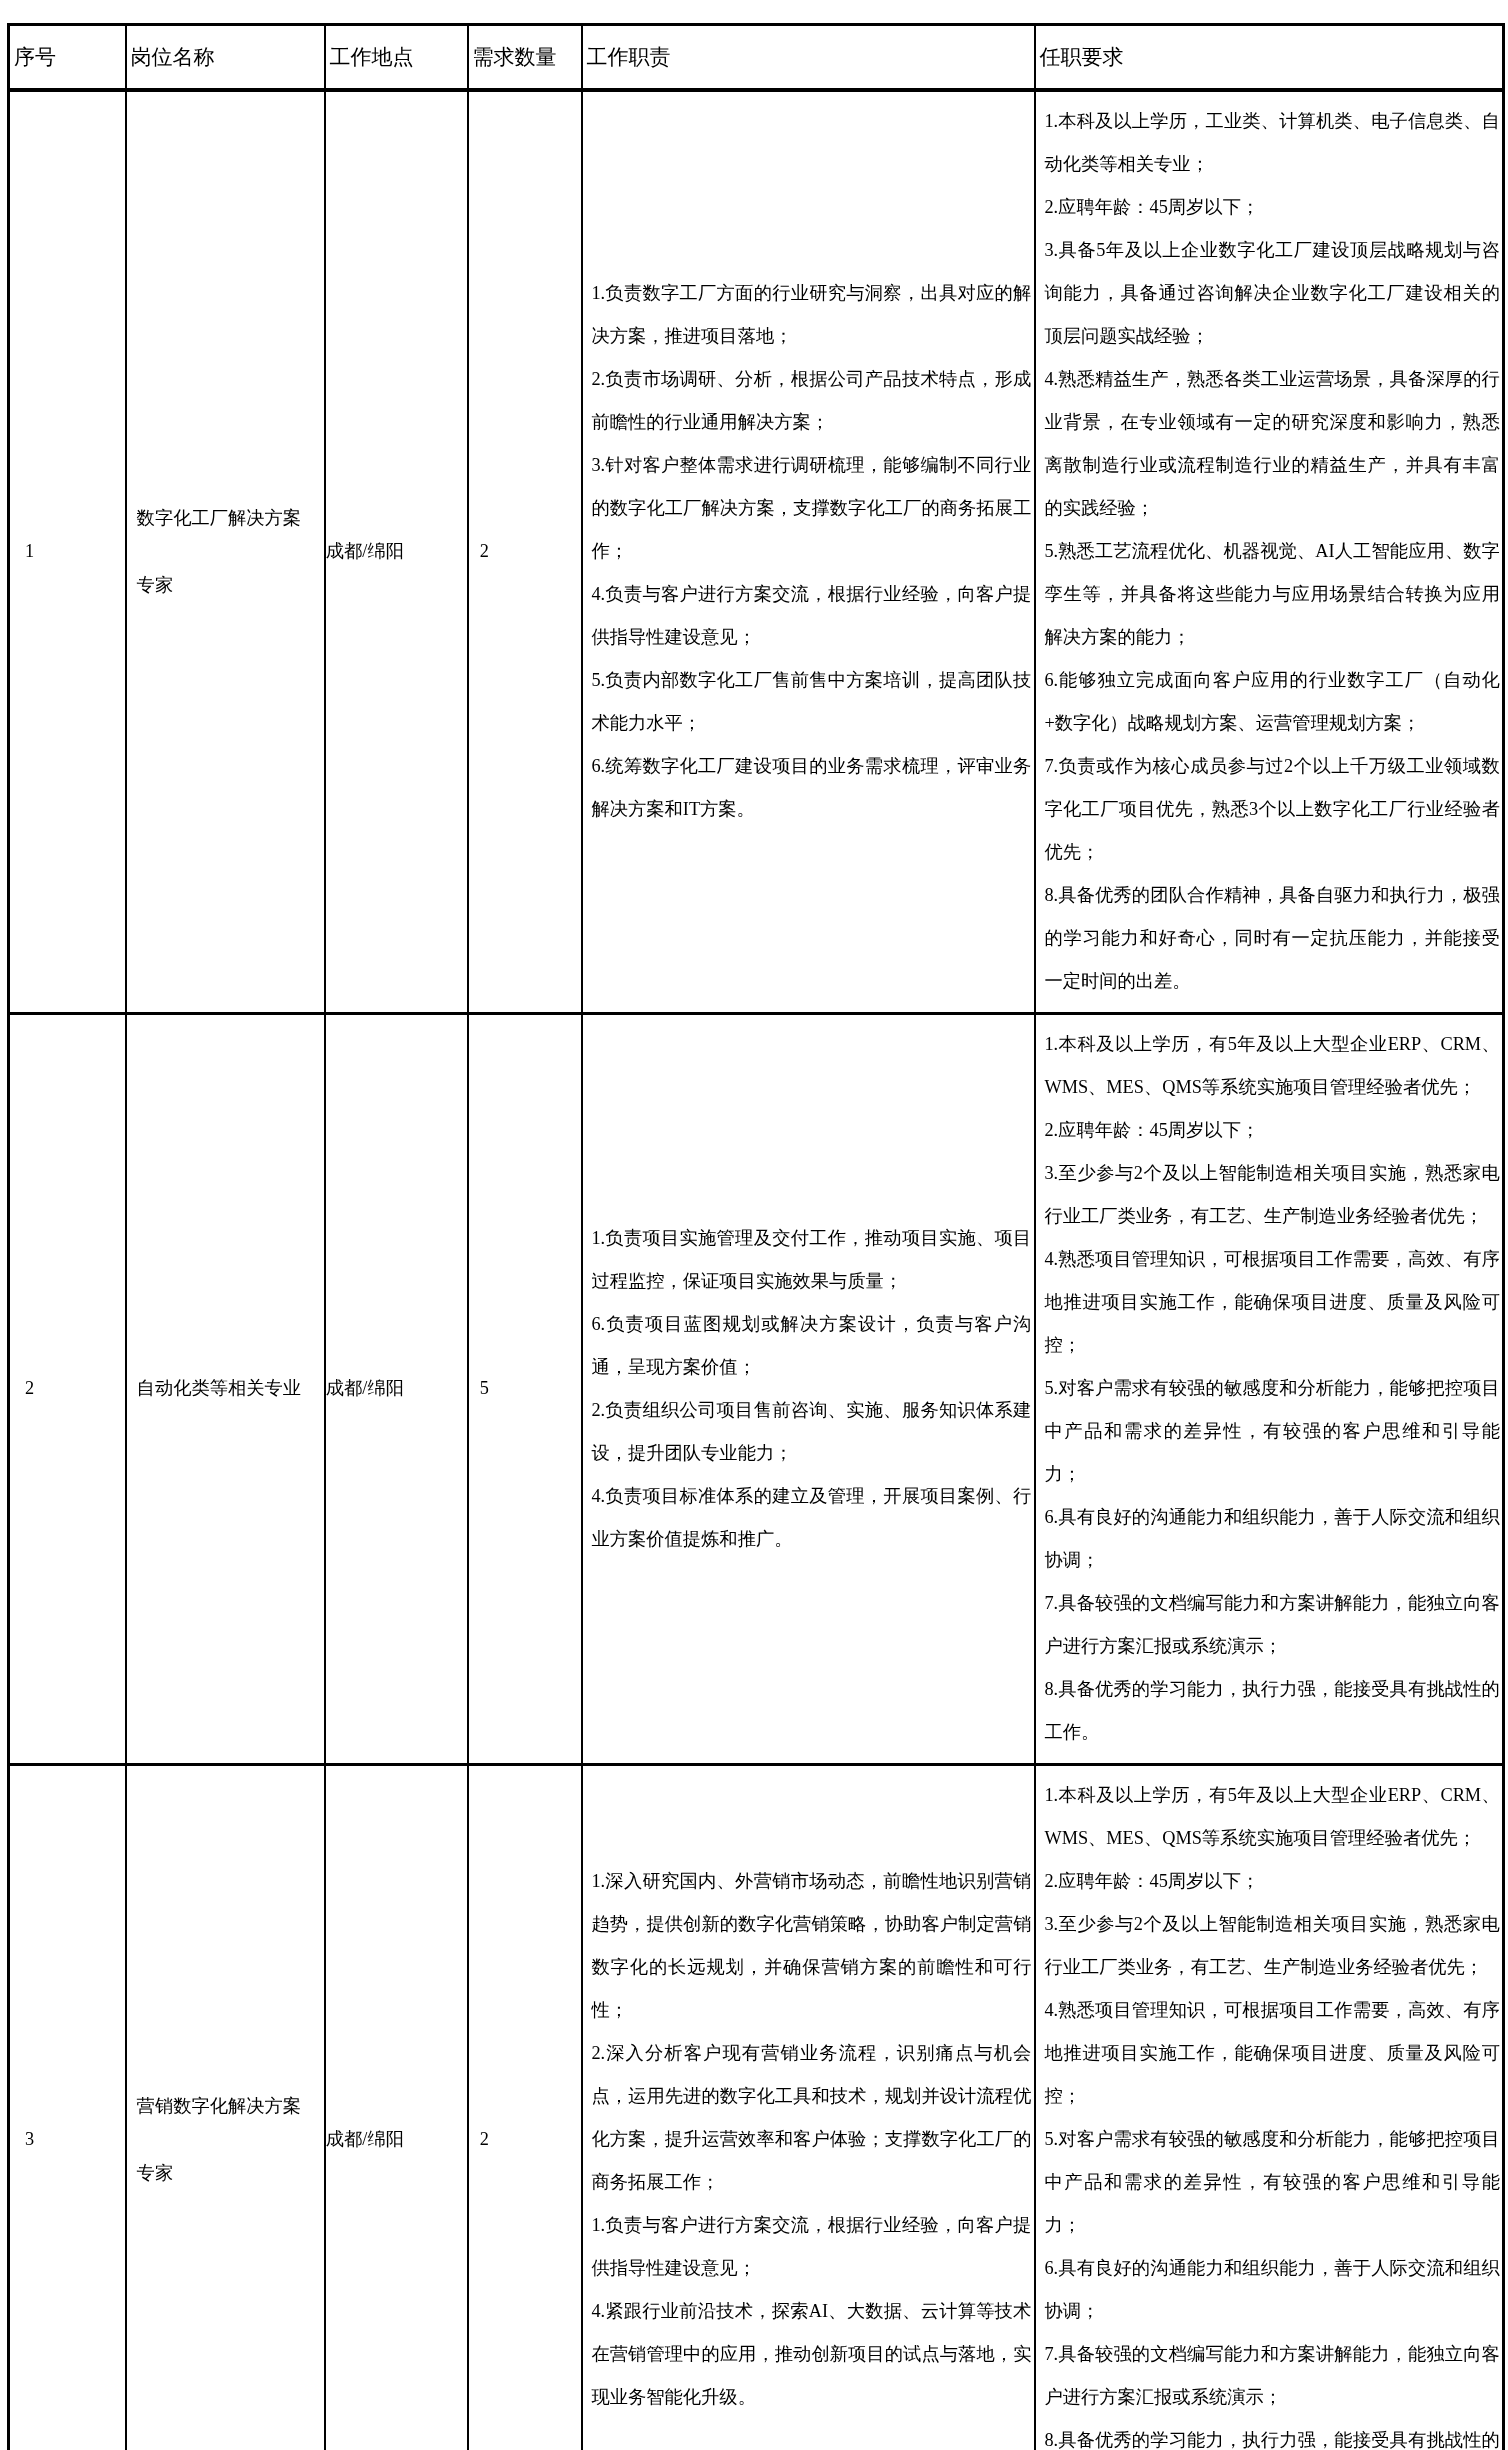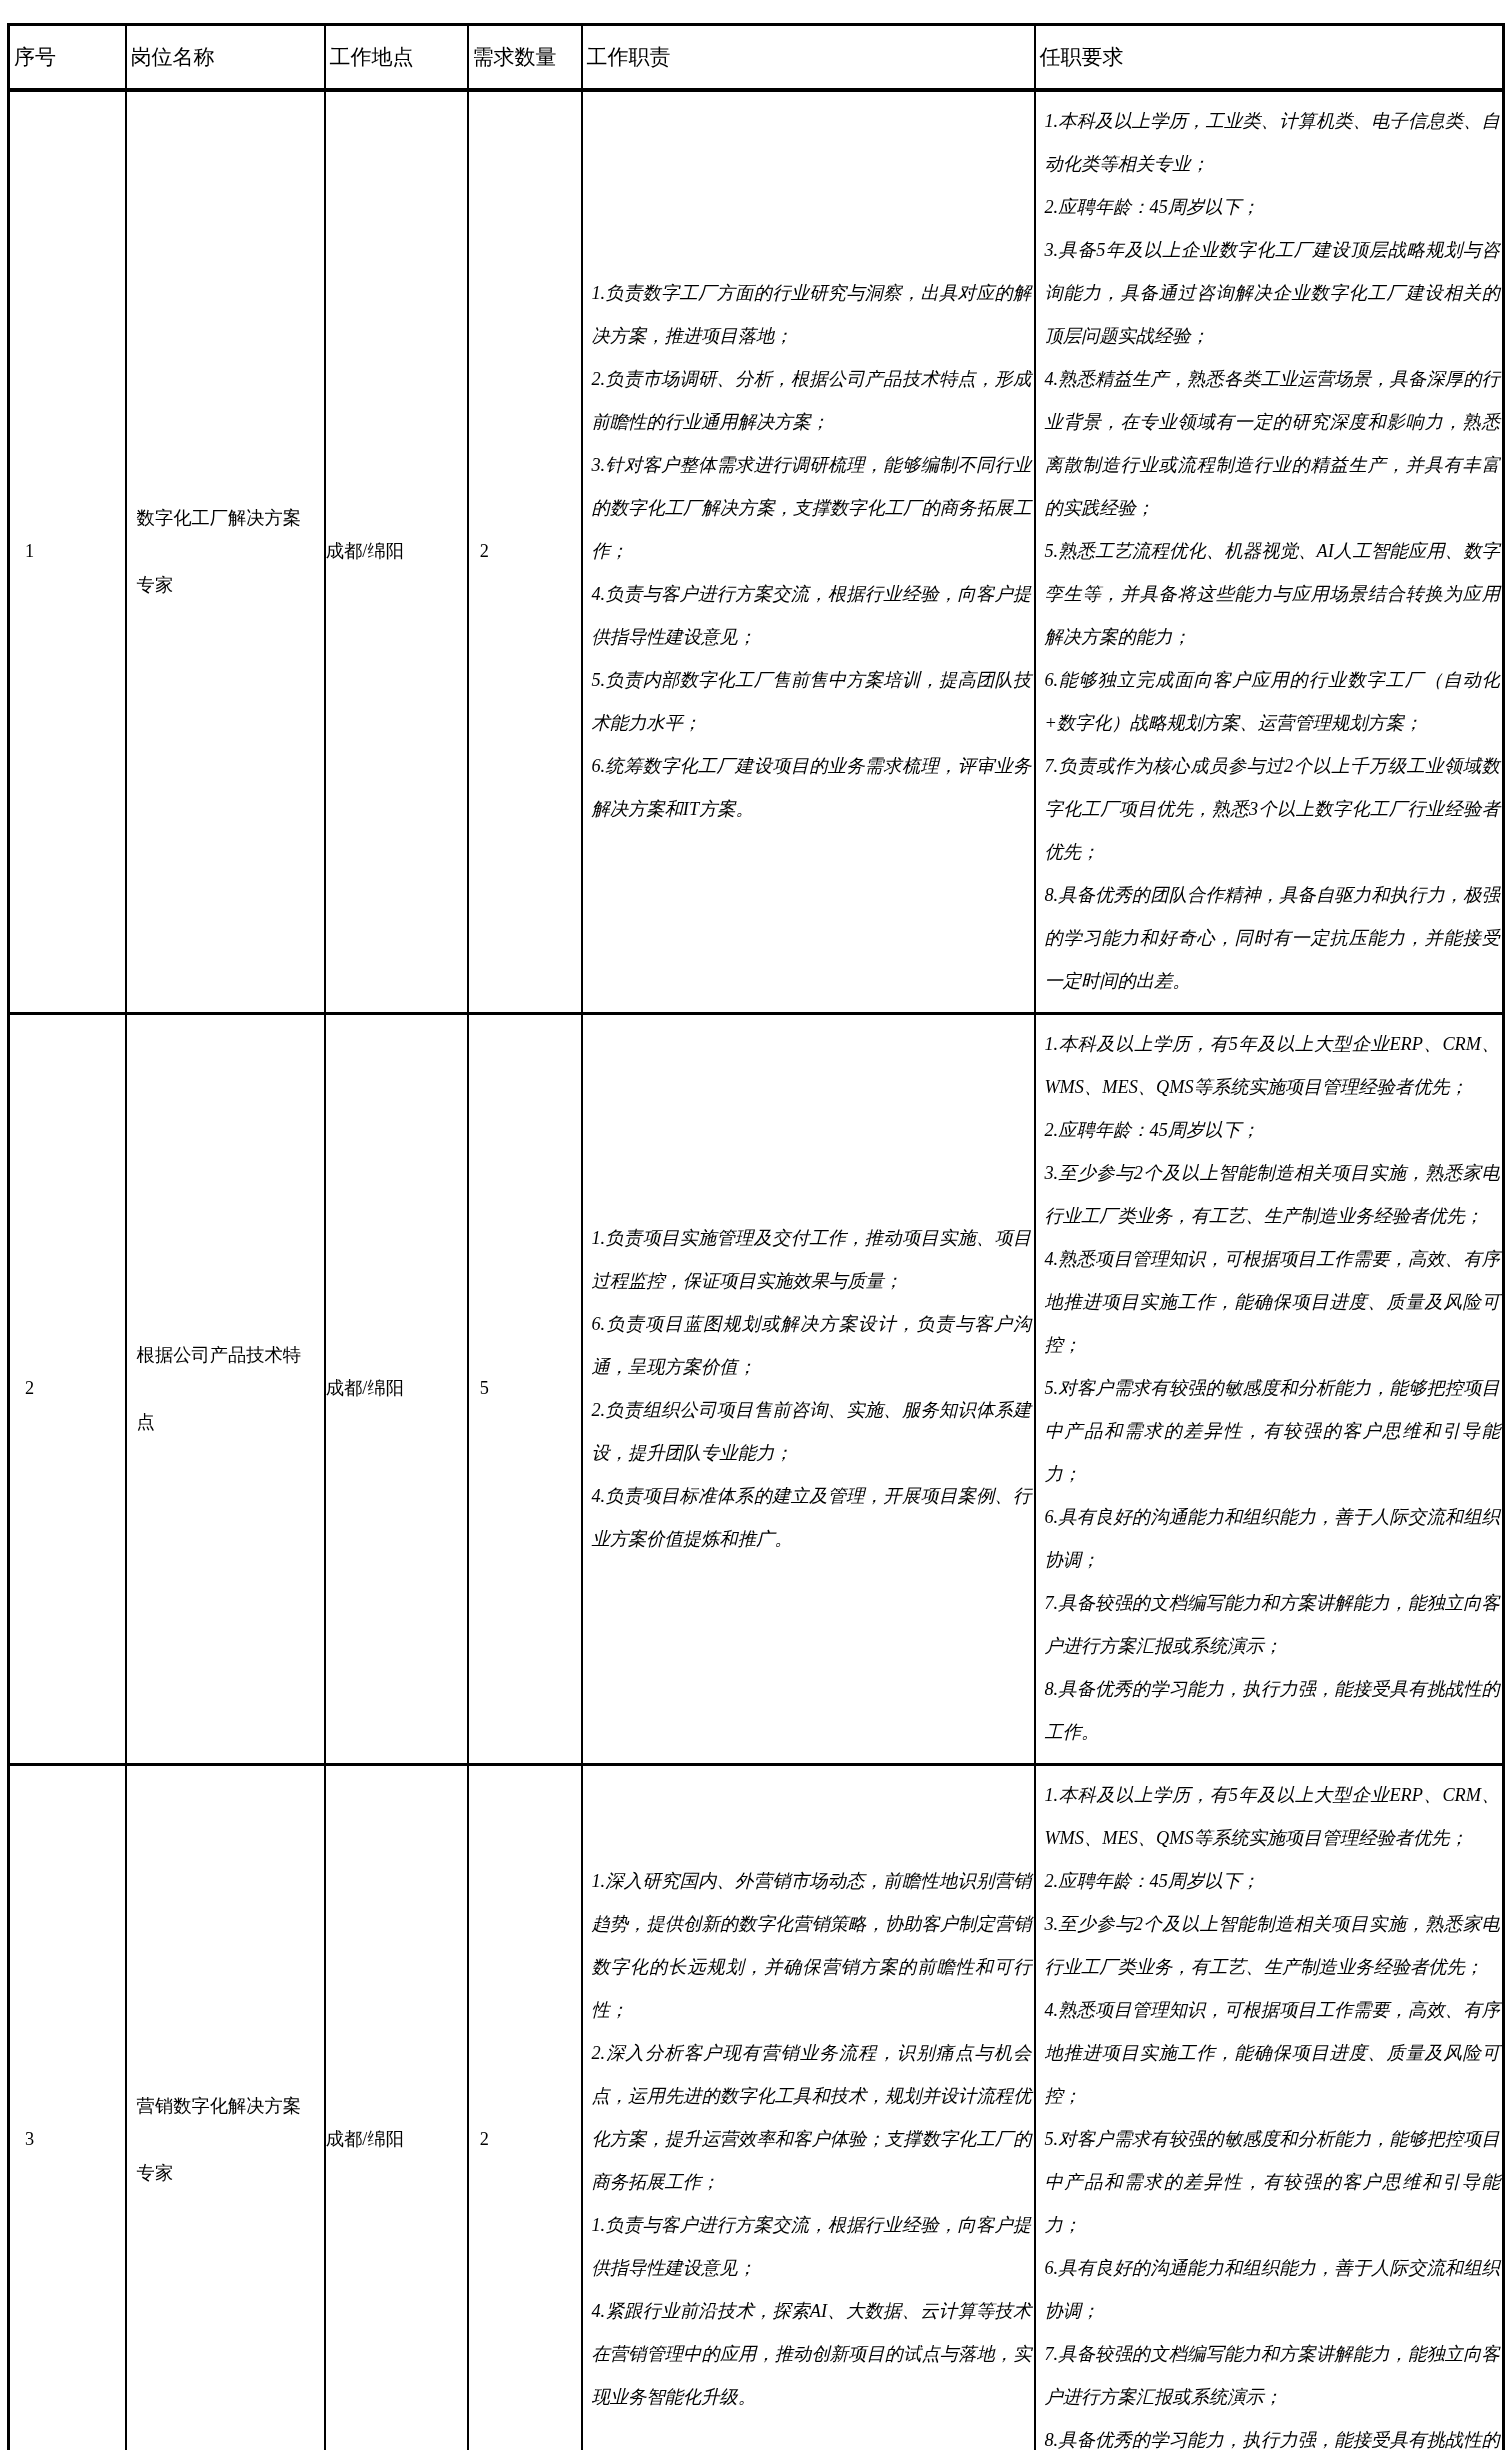--- a/index.html
+++ b/index.html
@@ -41,21 +41,21 @@
   }
   td {
     font-size: 18.3px;
     line-height: 43px;
     padding: 8.6px;
   }
   td.c-serial   { padding-left: 14.7px; }
   td.c-pos      { line-height: 67px; padding-left: 9.8px; padding-right: 6px; }
   td.c-loc      { padding-left: 0; }
   td.c-count    { padding-left: 11px; }
-  td.c-text     { padding-left: 8.6px; padding-right: 2.4px; font-style: italic; }
+  td.c-text     { padding-left: 8.6px; padding-right: 2.4px; }
   td.c-text p {
     margin: 0;
     text-align: justify;
     text-justify: inter-ideograph;
     word-break: break-all;
   }
   tr.r1 { height: 886px; }
   tr.r2 { height: 740px; }
   tr.r3 { height: 729px; }
 </style>
@@ -102,21 +102,21 @@
           <p>3.具备5年及以上企业数字化工厂建设顶层战略规划与咨询能力，具备通过咨询解决企业数字化工厂建设相关的顶层问题实战经验；</p>
           <p>4.熟悉精益生产，熟悉各类工业运营场景，具备深厚的行业背景，在专业领域有一定的研究深度和影响力，熟悉离散制造行业或流程制造行业的精益生产，并具有丰富的实践经验；</p>
           <p>5.熟悉工艺流程优化、机器视觉、AI人工智能应用、数字孪生等，并具备将这些能力与应用场景结合转换为应用解决方案的能力；</p>
           <p>6.能够独立完成面向客户应用的行业数字工厂（自动化+数字化）战略规划方案、运营管理规划方案；</p>
           <p>7.负责或作为核心成员参与过2个以上千万级工业领域数字化工厂项目优先，熟悉3个以上数字化工厂行业经验者优先；</p>
           <p>8.具备优秀的团队合作精神，具备自驱力和执行力，极强的学习能力和好奇心，同时有一定抗压能力，并能接受一定时间的出差。</p>
         </td>
       </tr>
       <tr class="r2">
         <td class="c-serial">2</td>
-        <td class="c-pos">根据公司产品技术特点</td>
+        <td class="c-pos">自动化类等相关专业</td>
         <td class="c-loc">成都/绵阳</td>
         <td class="c-count">5</td>
         <td class="c-text">
           <p>1.负责项目实施管理及交付工作，推动项目实施、项目过程监控，保证项目实施效果与质量；</p>
           <p>6.负责项目蓝图规划或解决方案设计，负责与客户沟通，呈现方案价值；</p>
           <p>2.负责组织公司项目售前咨询、实施、服务知识体系建设，提升团队专业能力；</p>
           <p>4.负责项目标准体系的建立及管理，开展项目案例、行业方案价值提炼和推广。</p>
         </td>
         <td class="c-text">
           <p>1.本科及以上学历，有5年及以上大型企业ERP、CRM、WMS、MES、QMS等系统实施项目管理经验者优先；</p>

